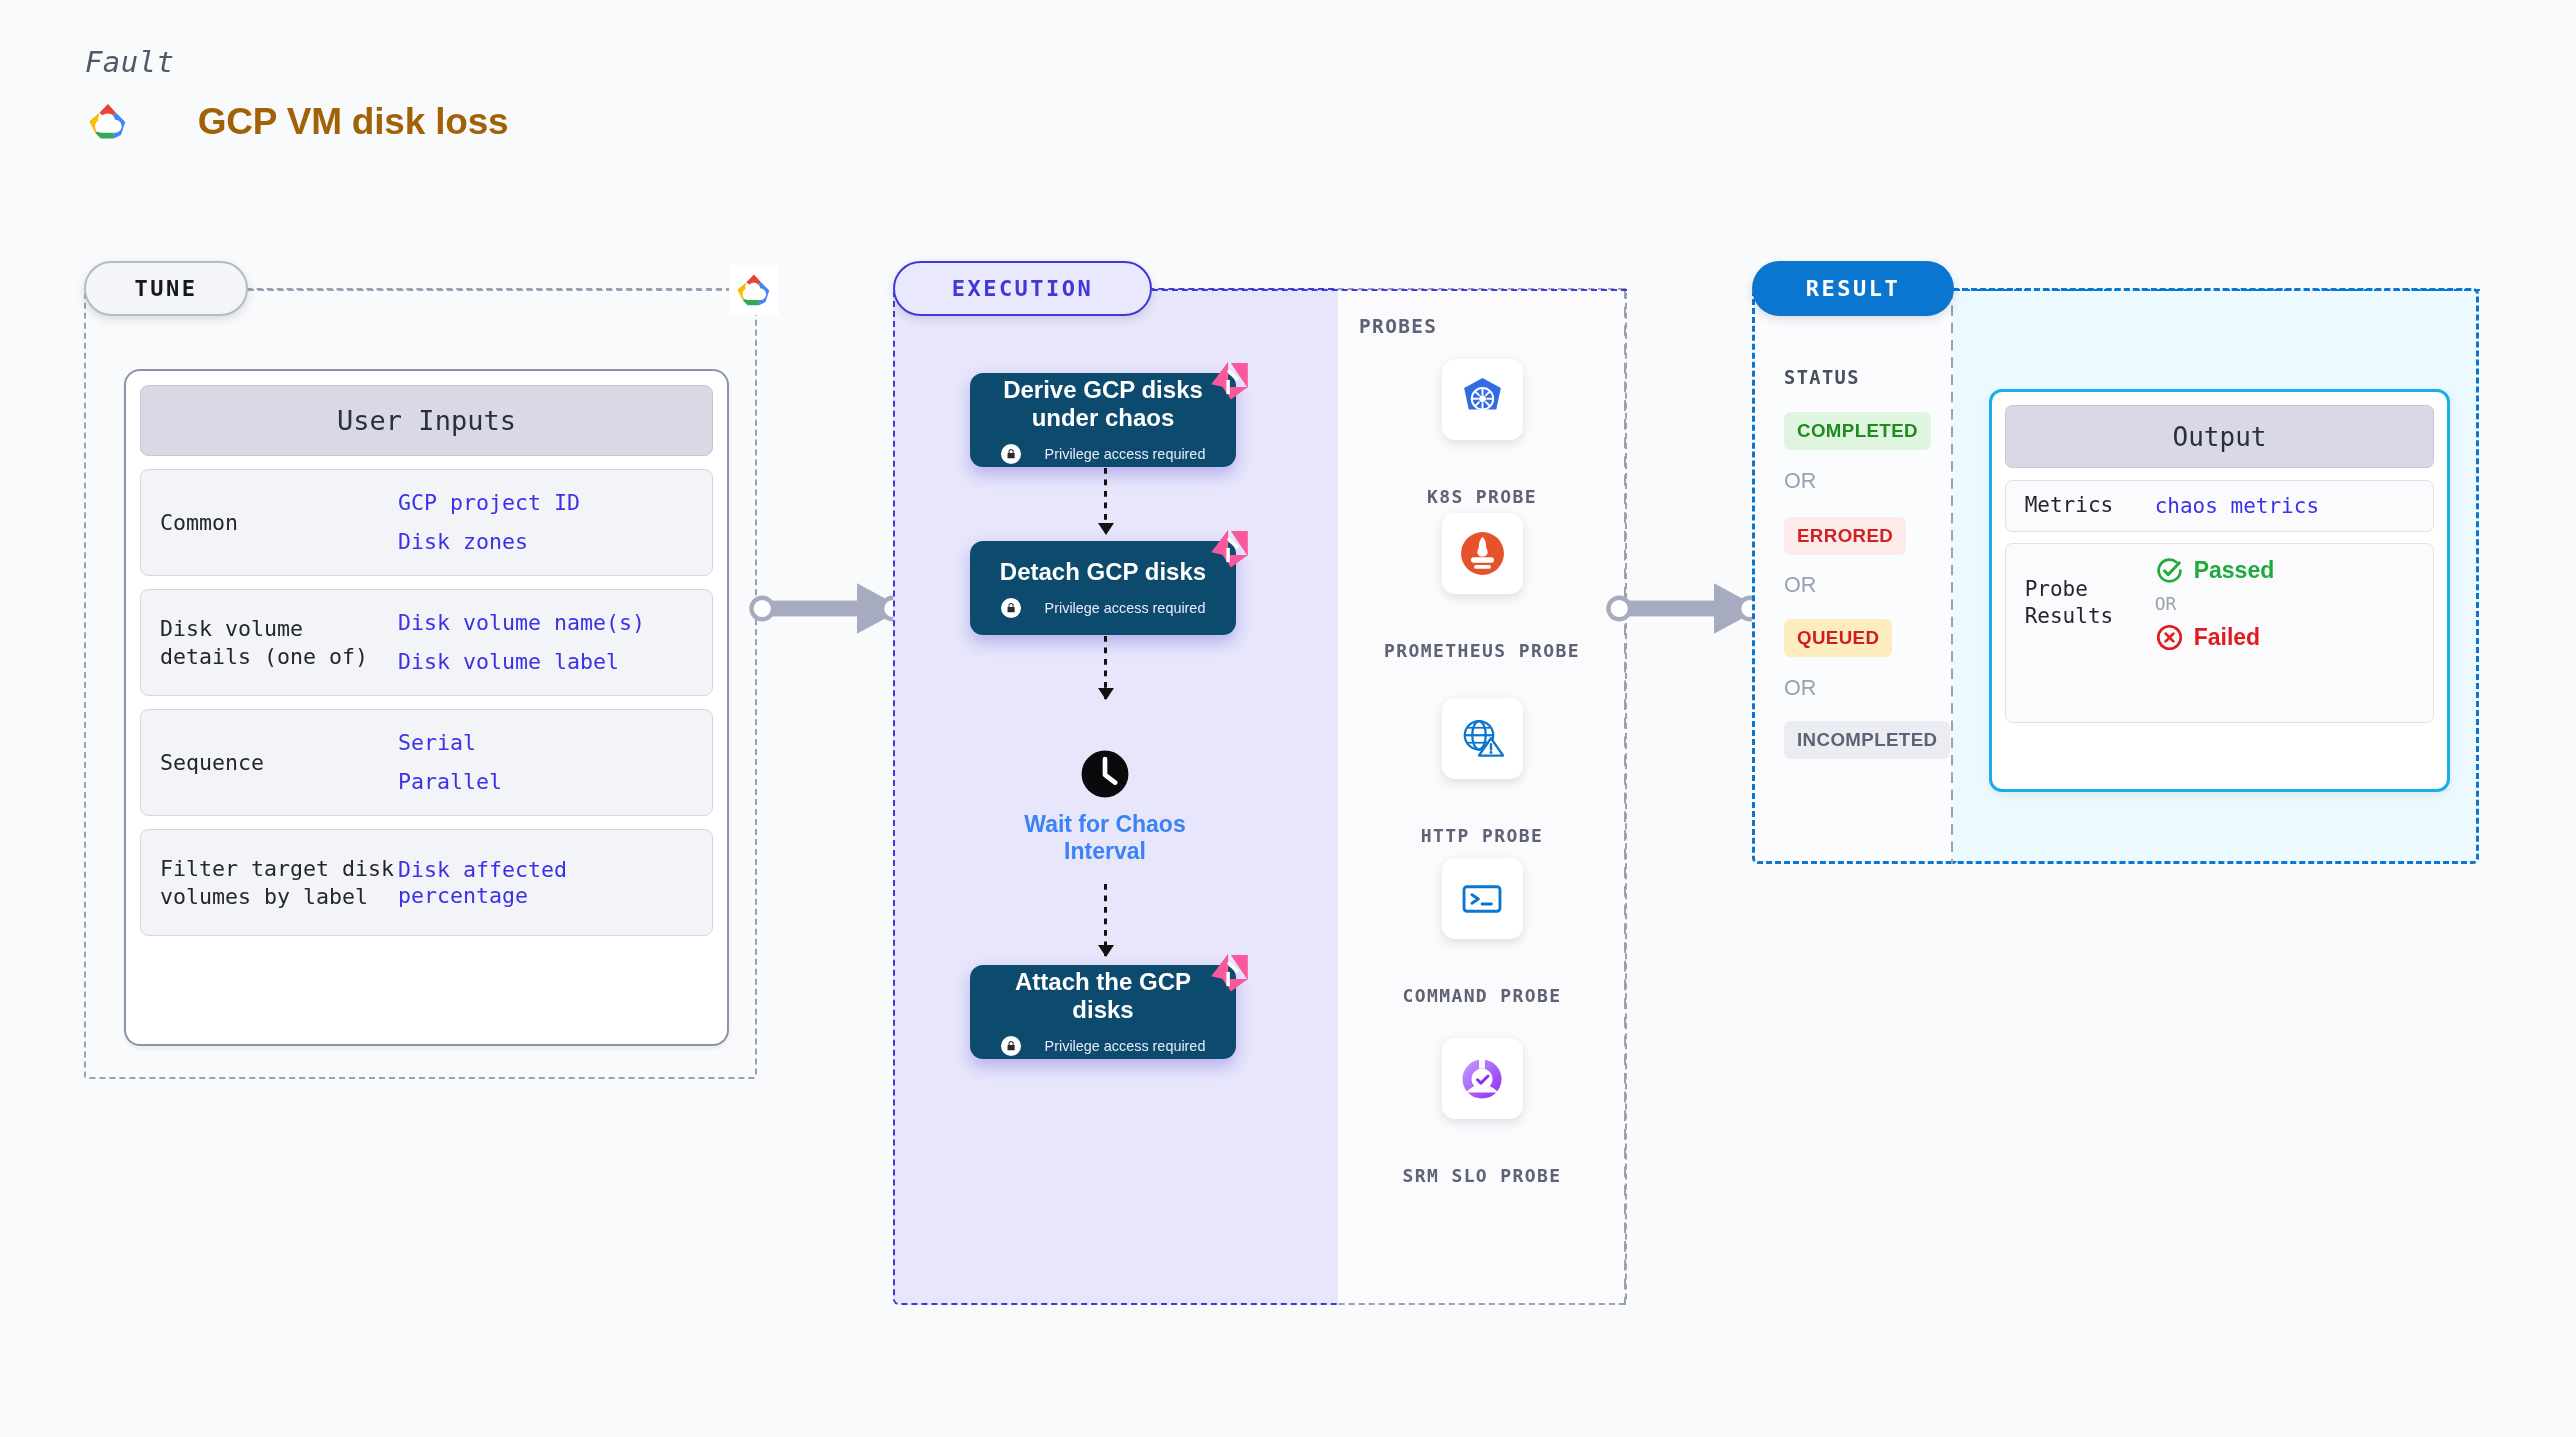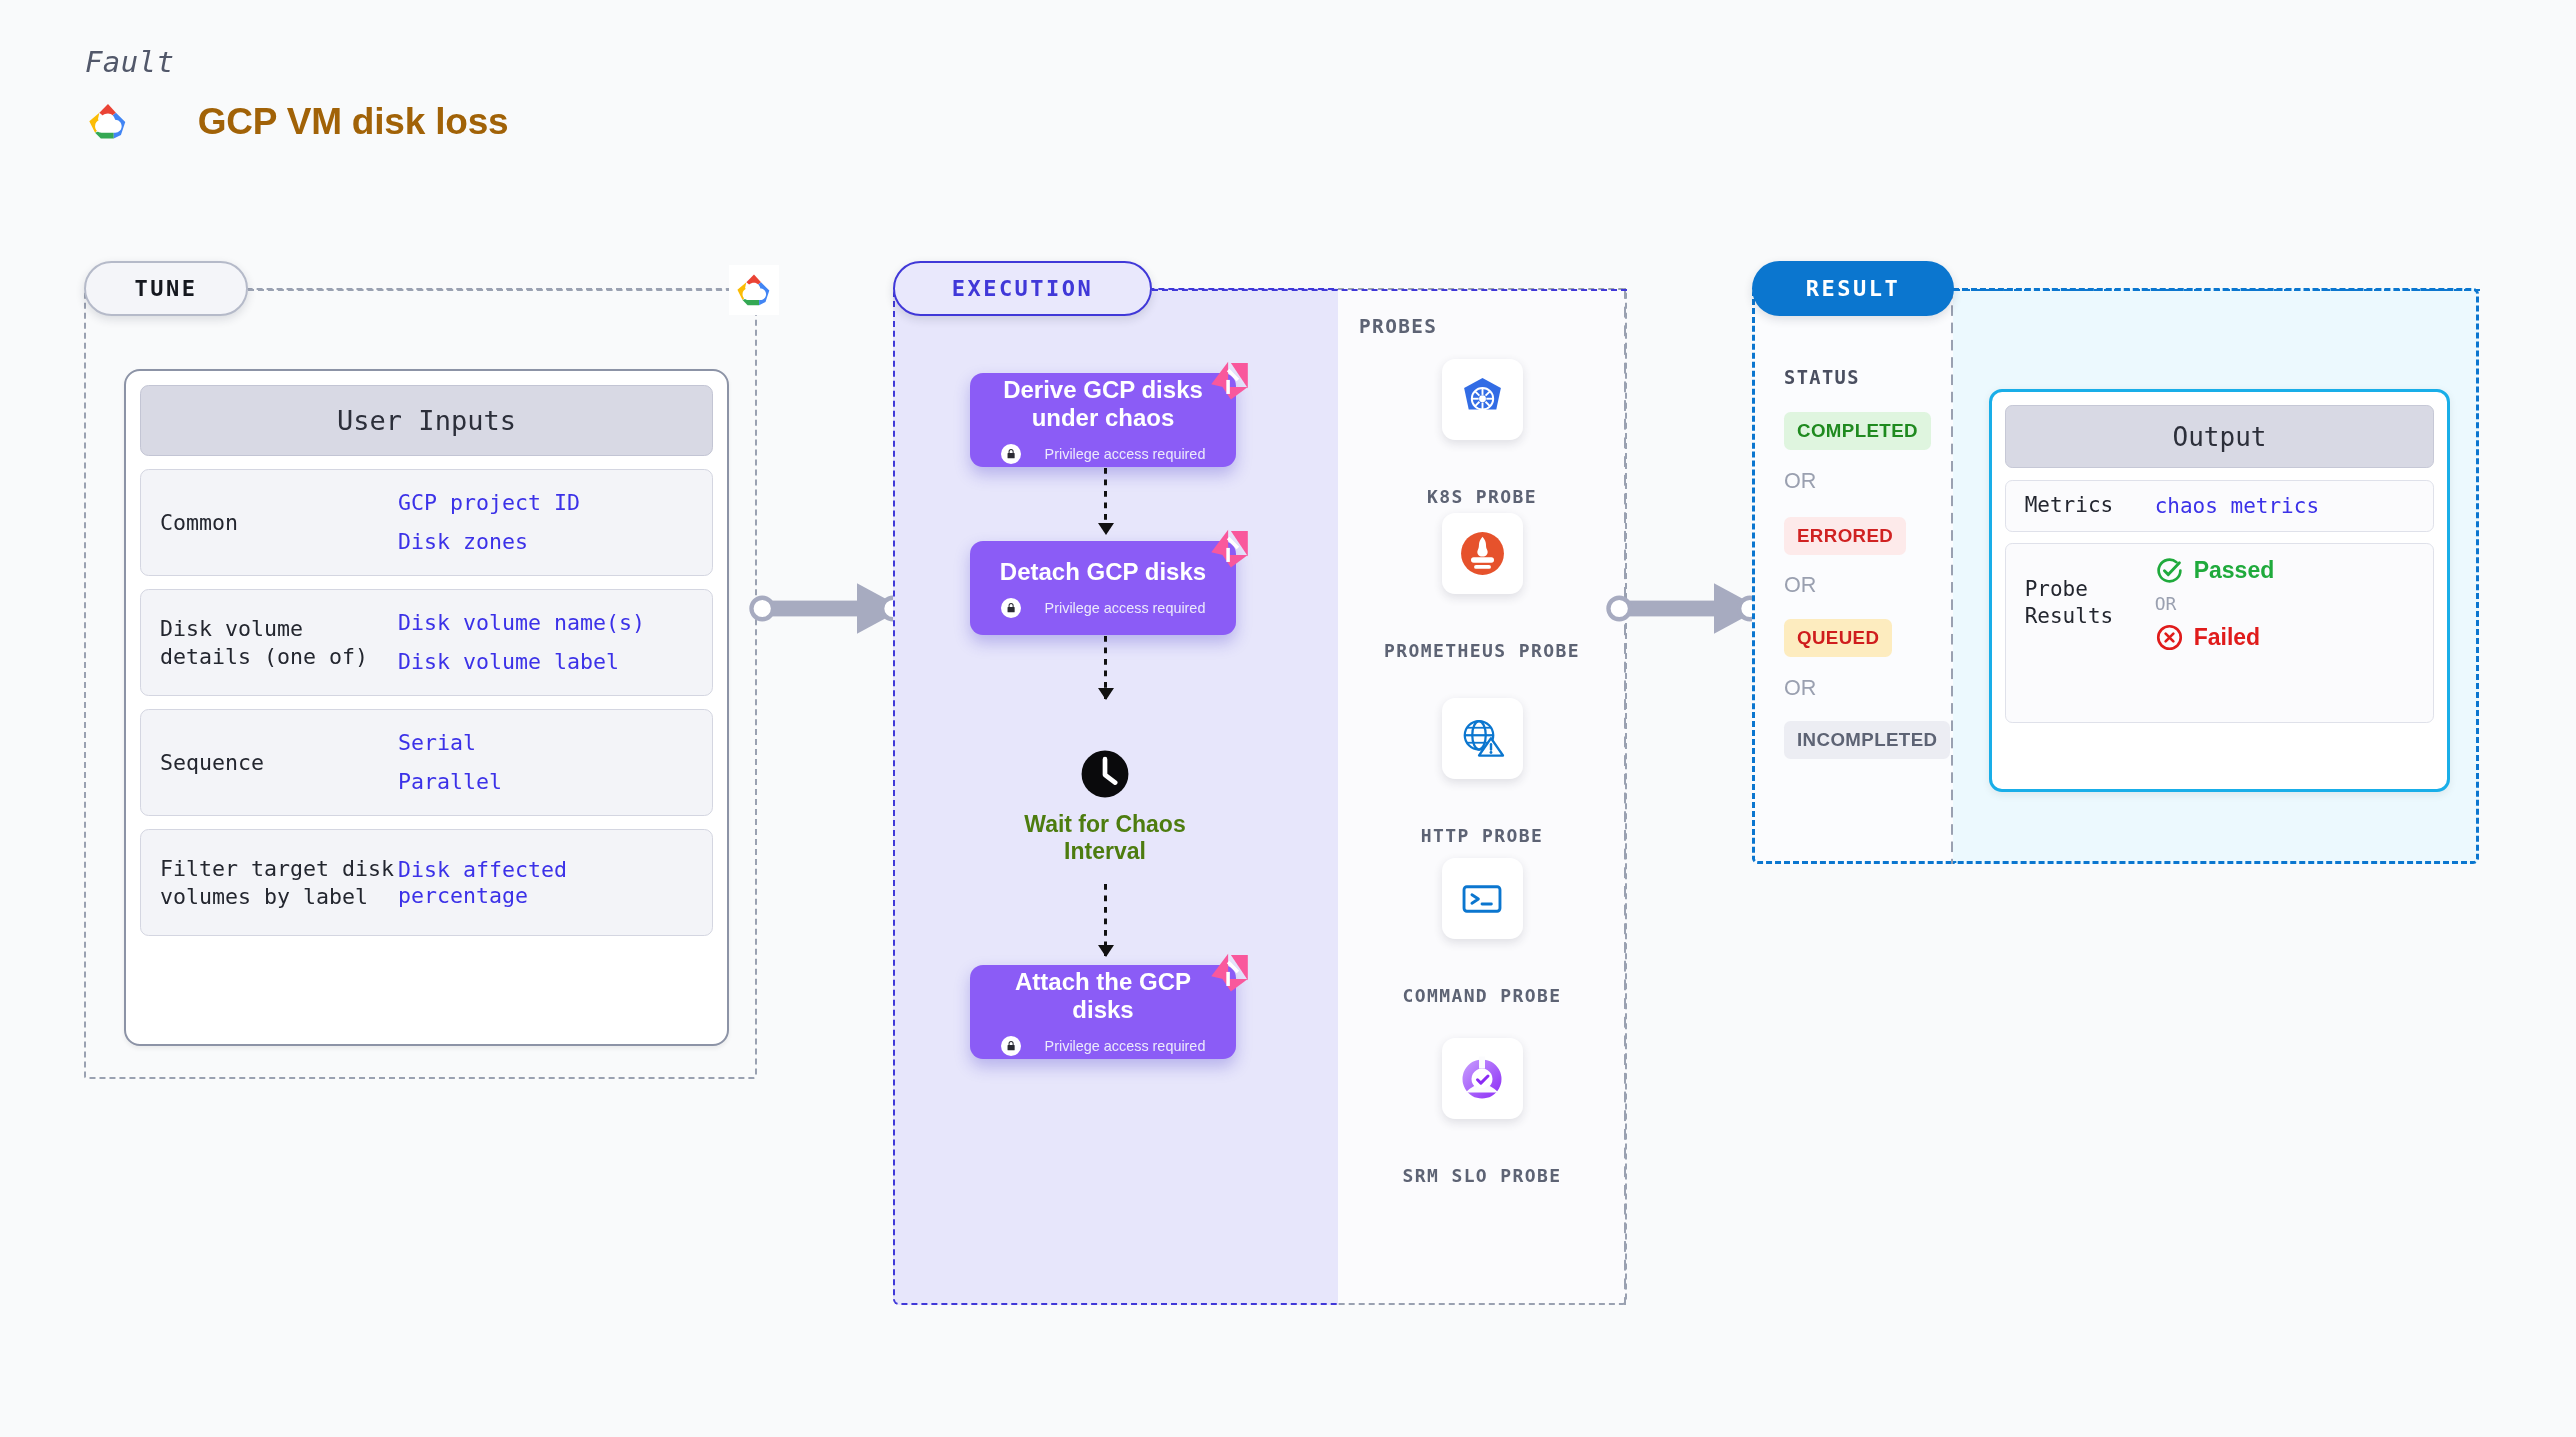--- a/index.html
+++ b/index.html
@@ -110,21 +110,21 @@
     font-size: 21.6px; color: #23262f; line-height: 1.28;
   }
   .ui-row-vals { display: flex; flex-direction: column; gap: 13px; justify-content: space-between; }
   .ui-val {
     font-family: "DejaVu Sans Mono", monospace; font-size: 21.6px;
     color: #3b31e8; line-height: 1.22;
   }
 
   
   .flow-node {
-    position: absolute; background: #8b5cf6; border-radius: 13px;
+    position: absolute; background: #0c4a6e; border-radius: 13px;
     box-shadow: 0 7.2px 16px rgba(60,48,200,.28);
     display: flex; flex-direction: column; align-items: center; justify-content: center;
     color: #fff; text-align: center;
   }
   .flow-title { font-size: 24px; font-weight: 700; line-height: 1.18; padding: 0 18.7px; }
   .flow-sub {
     display: flex; align-items: center; gap: 24px; margin-top: 11.5px;
     font-size: 14.4px; color: #eceafc; font-weight: 400;
   }
   .lock-badge {
@@ -139,21 +139,21 @@
     background-image: linear-gradient(#111 50%, rgba(255,255,255,0) 0%);
     background-size: 2.9px 11.5px; background-repeat: repeat-y;
   }
   .flow-arrow .head {
     position: absolute; left: -6.5px; bottom: -1.4px; width: 0; height: 0;
     border-left: 8px solid transparent; border-right: 8px solid transparent;
     border-top: 12.2px solid #111;
   }
 
   .clock-node { position: absolute; display: flex; flex-direction: column; align-items: center; }
-  .clock-label { margin-top: 11.5px; font-size: 23px; font-weight: 700; color: #4d7c0f; text-align: center; line-height: 1.2; }
+  .clock-label { margin-top: 11.5px; font-size: 23px; font-weight: 700; color: #3b82f6; text-align: center; line-height: 1.2; }
 
   
   .probes-title {
     position: absolute; left: 1359px; top: 315px;
     font-family: "DejaVu Sans Mono", monospace; font-size: 19.4px;
     letter-spacing: 1.4px; color: #5d6374; font-weight: 700;
   }
   .probe-item { position: absolute; width: 216px; display: flex; flex-direction: column; align-items: center; gap: 32px; }
   .probe-tile {
     width: 81px; height: 81px; border-radius: 13px; background: #ffffff;

